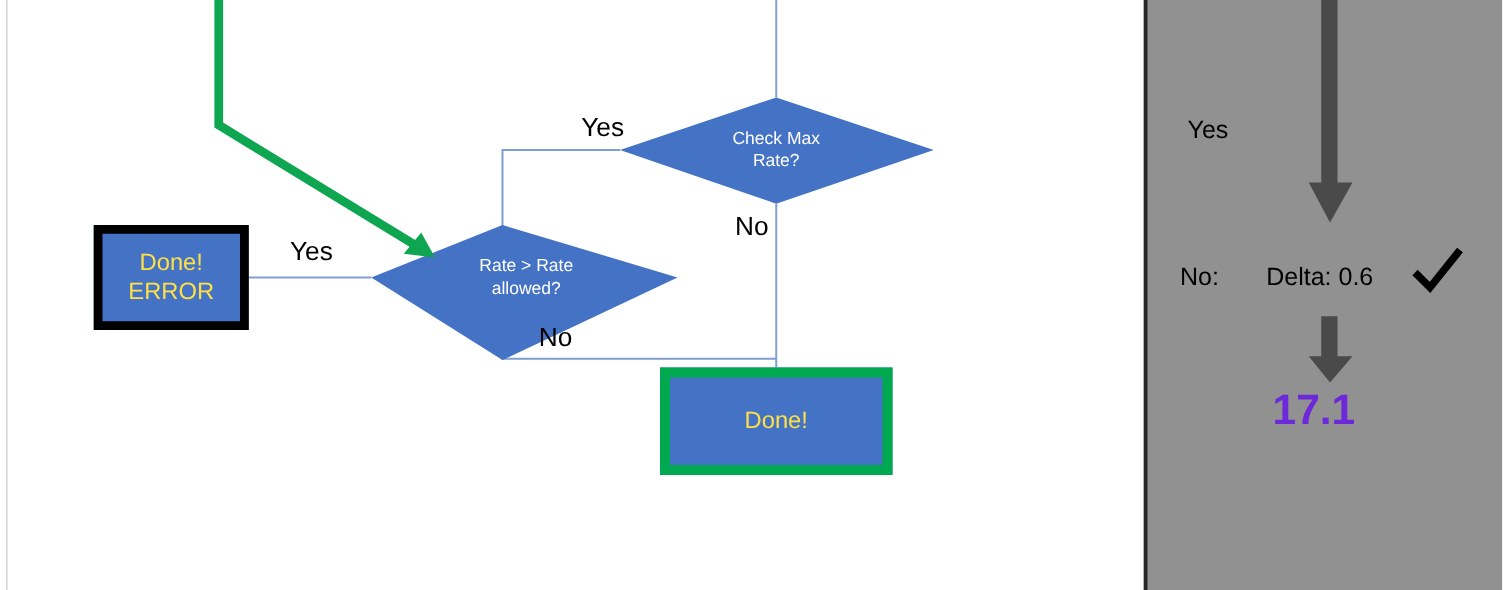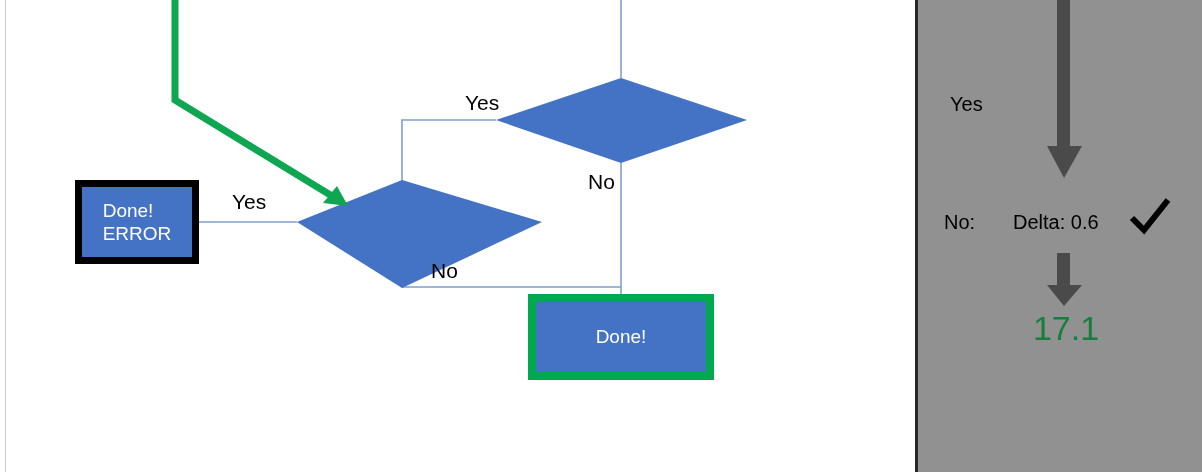--- a/index.html
+++ b/index.html
@@ -32,22 +32,22 @@
     pointer-events: none;
   }
 
   
   .node {
     position: absolute;
     box-sizing: border-box;
     display: flex;
     align-items: center;
     justify-content: center;
-    text-align: left;
-    color: #ffffff;
+    text-align: center;
+    color: #fde047;
     line-height: 1.22;
   }
 
   .proc-error {
     left: 75px; top: 180px;
     width: 124px; height: 84px;
     background: #4472c4;
     border: 7px solid #000000;
     font-size: 19px;
   }
@@ -104,24 +104,24 @@
     white-space: nowrap;
   }
   .pt-yes   { left: 950px; top: 93px;  }
   .pt-no    { left: 944px; top: 211px; }
   .pt-delta { left: 1013px; top: 211px; }
 
   .panel-value {
     position: absolute;
     left: 1018px; top: 309px;
     width: 96px;
-    text-align: center;
-    color: #15803d;
+    text-align: left;
+    color: #6d28d9;
     font-size: 34px;
-    font-weight: normal;
+    font-weight: bold;
     white-space: nowrap;
   }
 
   .checkmark {
     position: absolute;
     left: 1128px; top: 196px;
     width: 44px; height: 44px;
   }
 </style>
 </head>
@@ -146,21 +146,25 @@
     <polygon points="621,78 747,120 621,163 496,120" fill="#4472c4"></polygon>
 
     <polygon points="402,180 542,222 402,288 297,222" fill="#4472c4"></polygon>
 
     <g>
       <polyline points="175,-4 175,100 332,196" fill="none" stroke="#0fa651" stroke-width="7" stroke-linejoin="miter" stroke-linecap="butt"></polyline>
       <polygon points="348,206 323,203 337,186" fill="#0fa651"></polygon>
     </g>
   </svg>
 
-
+  <div class="diamond-label dl-maxrate">Check Max
+Rate?</div>
+
+  <div class="diamond-label dl-raterate">Rate &gt; Rate
+allowed?</div>
 
   <div class="node proc-error">
     <span class="lines">Done!
 ERROR</span>
   </div>
 
   <div class="node proc-done">
     <span>Done!</span>
   </div>
 

